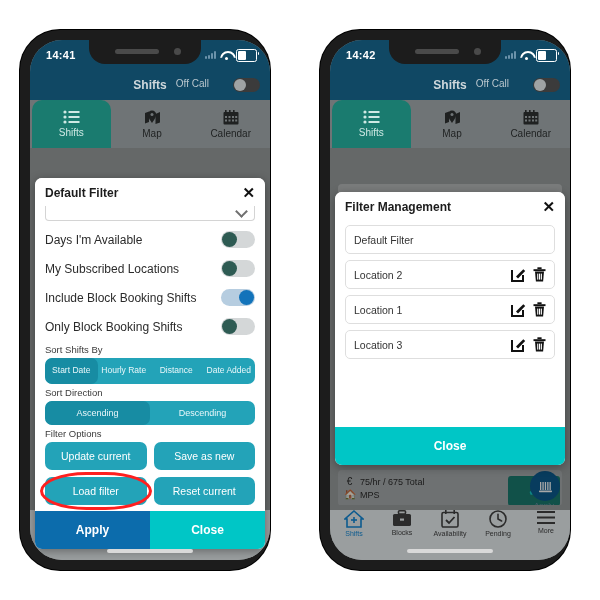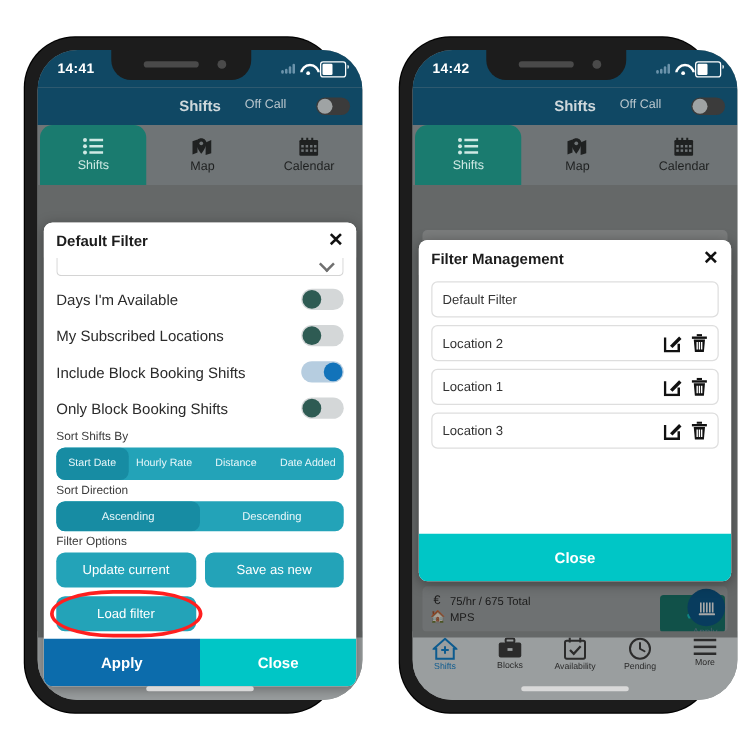--- a/index.html
+++ b/index.html
@@ -17,21 +17,21 @@
     width: 250px; height: 540px;
     background: #1c1c1c;
     border-radius: 40px;
     box-shadow: 0 0 0 1px #000;
   }
   .phone.left  { left: 20px;  top: 30px; }
   .phone.right { left: 320px; top: 30px; }
   .screen {
     position: absolute;
     left: 10px; top: 10px;
-    width: 260px; height: 520px;
+    width: 240px; height: 520px;
     border-radius: 32px;
     overflow: hidden;
     background: #8b8f90;
   }
   .notch {
     position: absolute;
     left: 50%; transform: translateX(-50%);
     top: 10px;
     width: 112px; height: 24px;
     background: #1c1c1c;
@@ -427,20 +427,21 @@
             </div>
 
             <div class="sectionlabel">Filter Options</div>
             <div class="btn-grid">
               <div class="fbtn">Update current</div>
               <div class="fbtn">Save as new</div>
               <div class="fbtn">
                 <span>Load filter</span>
                 <span class="highlight-ring"></span>
               </div>
+              <div class="fbtn">Reset current</div>
             </div>
           </div>
 
           <div class="dlg-foot">
             <div class="foot-btn apply">Apply</div>
             <div class="foot-btn close">Close</div>
           </div>
         </div>
       </div>
 

